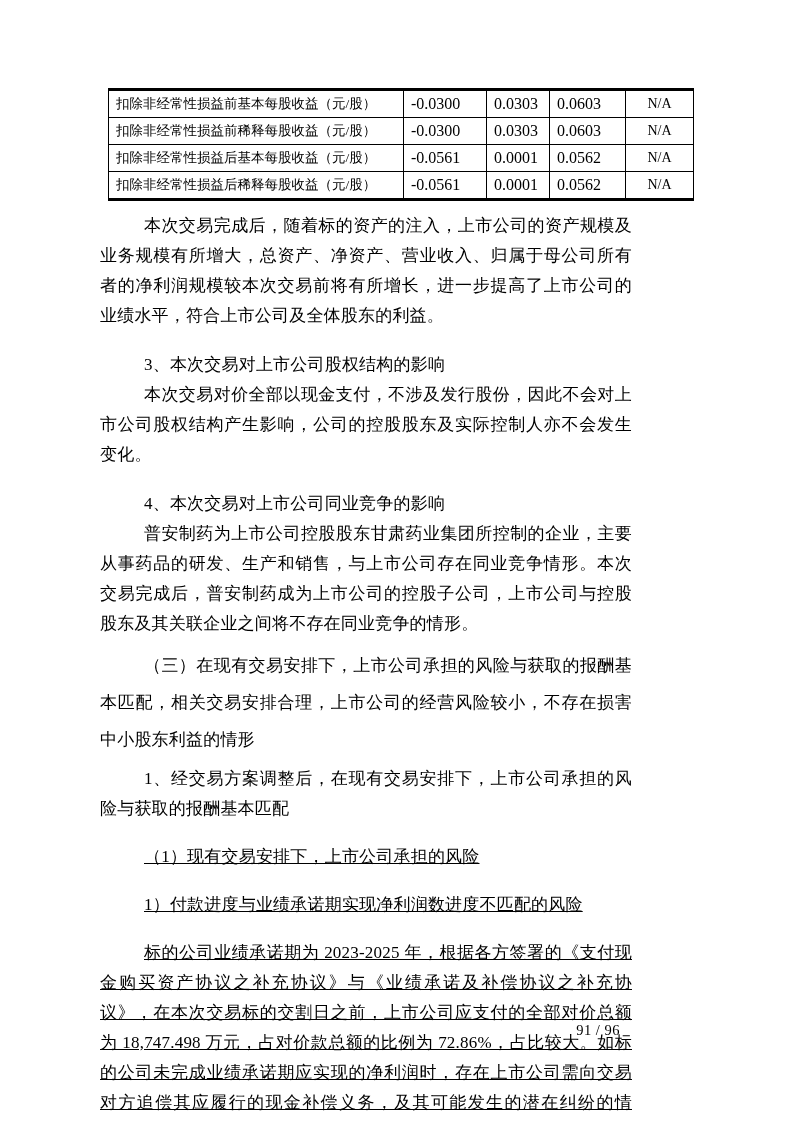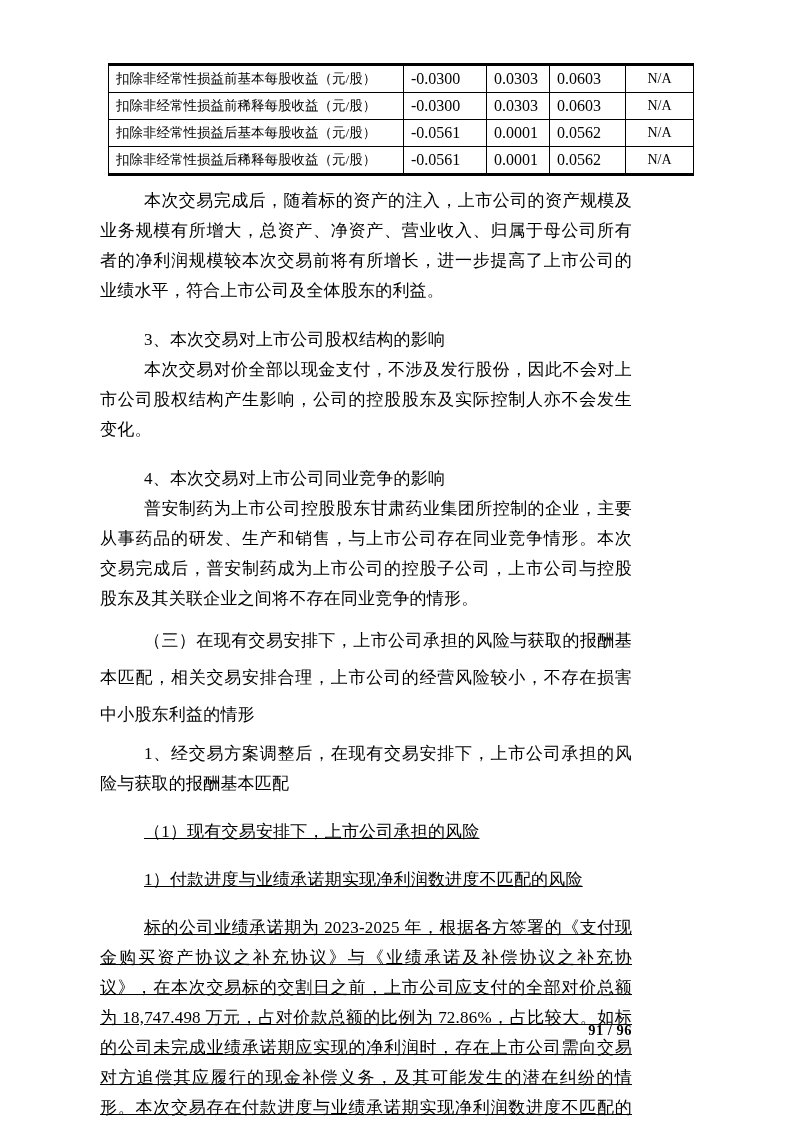--- a/index.html
+++ b/index.html
@@ -5,21 +5,21 @@
   html, body {
     margin: 0; padding: 0;
     width: 793px; height: 1122px;
     overflow: hidden;
     background: #ffffff;
   }
   .page {
     position: relative;
     width: 732px; height: 1122px;
     box-sizing: border-box;
-    padding: 63px 100px 0 100px;
+    padding: 88px 100px 0 100px;
     background: #ffffff;
     color: #000000;
     font-family: "Liberation Serif", "DejaVu Serif", serif;
   }
   table.eps {
     border-collapse: collapse;
     table-layout: fixed;
     width: 585px;
     margin-left: 8px;
     border-top: 3px solid #000;
@@ -56,22 +56,22 @@
     font-size: 17px;
     line-height: 37px;
     text-align: justify;
     text-align-last: left;
     text-indent: 44px;
     letter-spacing: 0.2px;
   }
   .page-number {
     position: absolute;
     top: 1022px;
-    right: 100px;
-    font-weight: 700;
+    right: 112px;
+    font-weight: 400;
     font-size: 14.5px;
     letter-spacing: 0.5px;
   }
 </style>
 </head>
 <body>
 
 <div class="page">
 
   <table class="eps">

